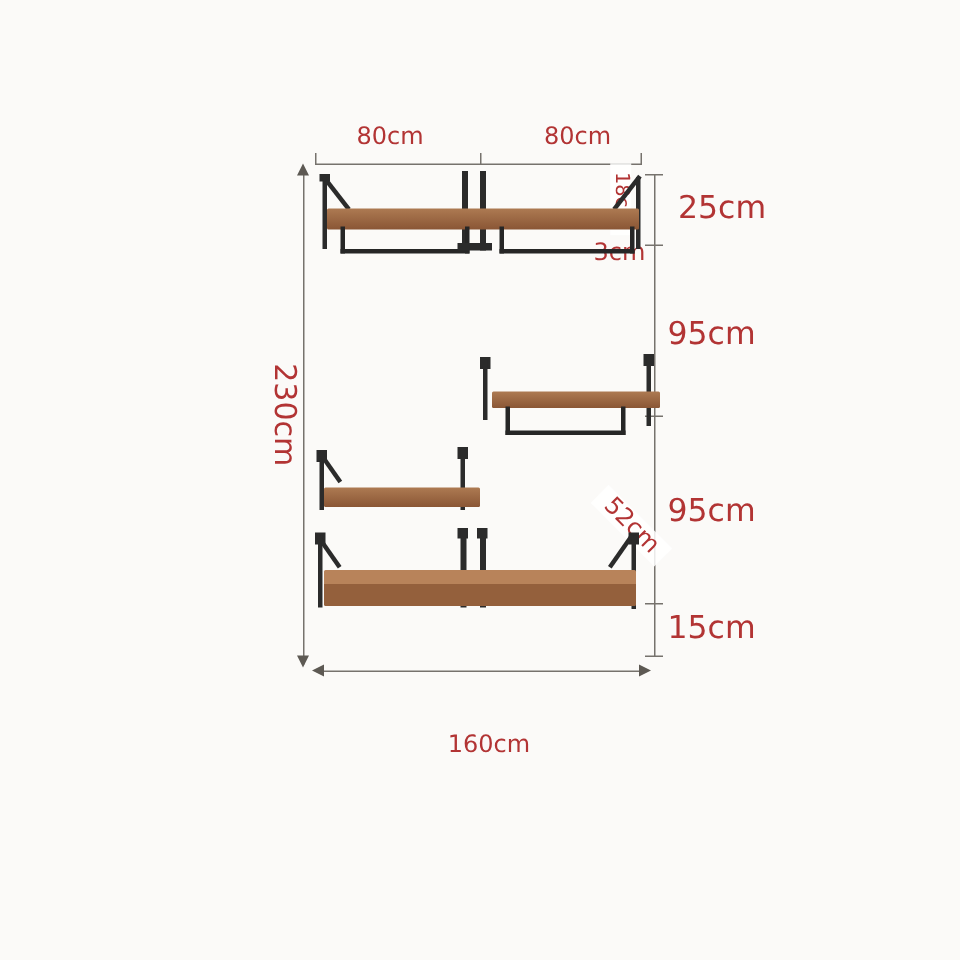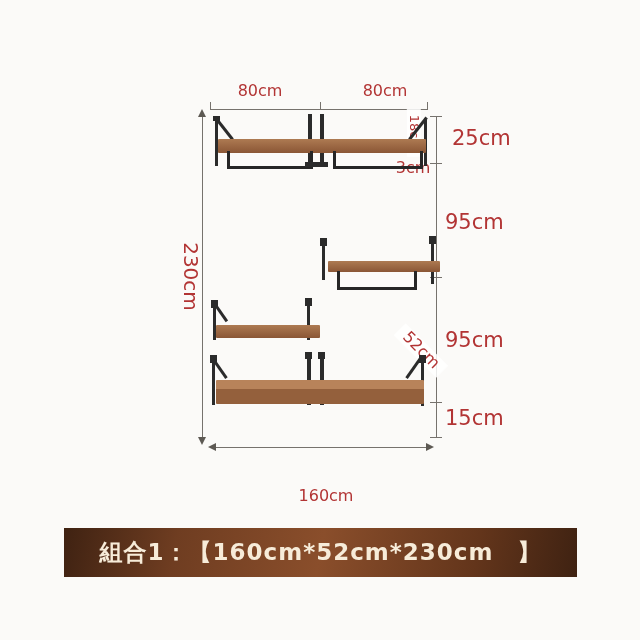--- a/index.html
+++ b/index.html
@@ -117,17 +117,14 @@
   <div class="abs metal" style="left:305px;top:352px;width:7px;height:7px;"></div>
   <div class="abs metal" style="left:307px;top:354px;width:4px;height:51px;"></div>
   <div class="abs metal" style="left:318px;top:352px;width:7px;height:7px;"></div>
   <div class="abs metal" style="left:320px;top:354px;width:4px;height:51px;"></div>
   <div class="abs metal" style="left:419px;top:355px;width:7px;height:8px;"></div>
   <div class="abs metal" style="left:421px;top:357px;width:3px;height:49px;"></div>
   <div class="abs metal" style="left:401px;top:366px;width:26px;height:3px;transform:rotate(-55deg);"></div>
   <div class="abs board thick" style="left:216px;top:380px;width:208px;height:24px;"></div>
 
 
-  <div class="banner">
-    <span>組合1：【160cm*52cm*230cm　】</span>
-  </div>
 
 </div>
 
 </body></html>

